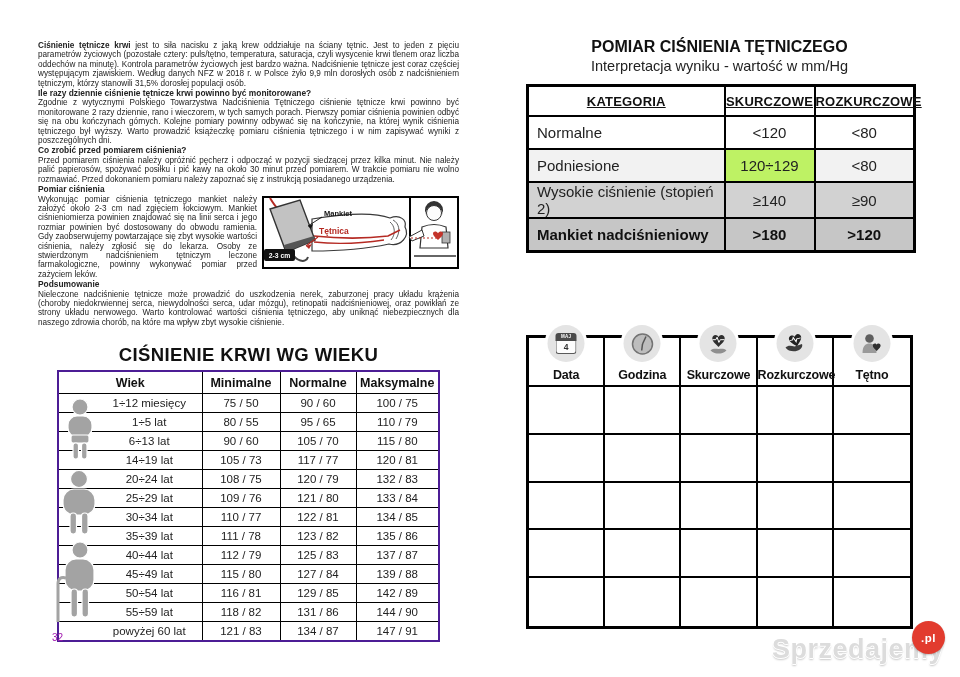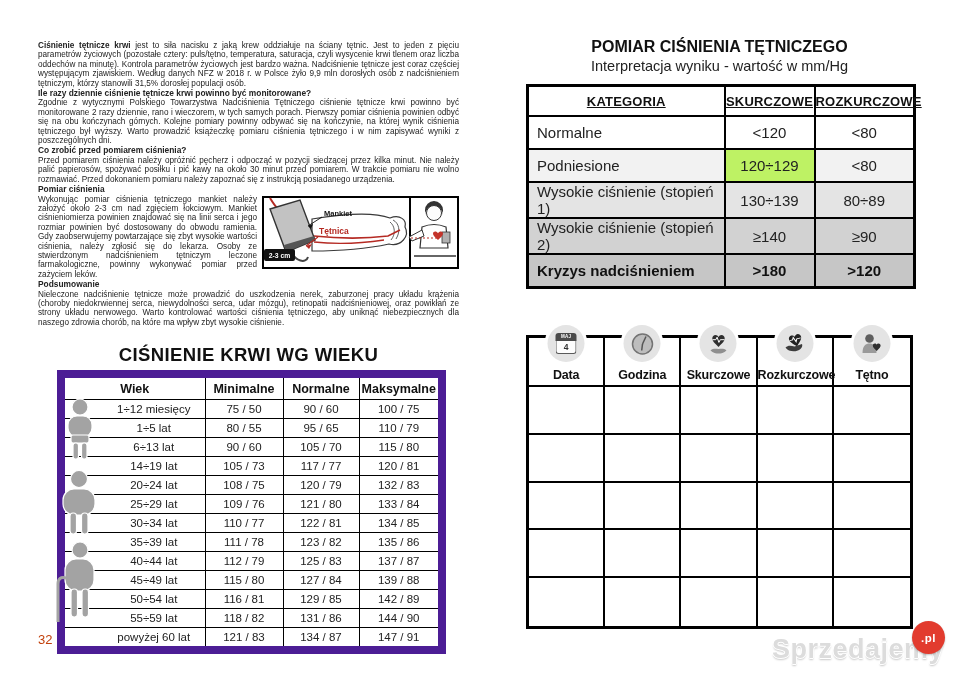--- a/index.html
+++ b/index.html
@@ -16,32 +16,32 @@
   
   .diagram{float:right;width:197px;height:73px;margin:1px 0 2px 5px;position:relative;}
   .diagram svg{display:block;}
 
   
   .age-title{position:absolute;left:38px;top:344px;width:421px;text-align:center;
              font-size:18.5px;font-weight:bold;letter-spacing:.4px;color:#111;}
 
   
   .age-table{position:absolute;left:57px;top:370px;width:381px;border-collapse:collapse;
-             table-layout:fixed;border:8px solid #4c1d95;}
+             table-layout:fixed;border:2px solid #4c1d95;}
   .age-table th{border:1px solid #000;font-size:12.5px;height:21px;padding:0;color:#111;}
   .age-table td{border:1px solid #000;font-size:11.5px;height:18px;padding:0;
                 text-align:center;color:#222;}
   .age-table td.agecol{padding-left:38px;}
   col.c-age{width:144px;} col.c-min{width:78px;} col.c-nor{width:76px;} col.c-max{width:83px;}
 
   .figure{position:absolute;z-index:3;}
   .figure svg path,.figure svg circle,.figure svg rect{fill:#a3a3a3;stroke:#fff;stroke-width:1.2;}
   .figure svg .cane{fill:none;stroke:#a3a3a3;stroke-width:3;}
 
-  .page-num{position:absolute;left:38px;top:632px;font-size:13px;color:#c2410c;}
+  .page-num{position:absolute;left:52px;top:632px;font-size:10px;color:#a21caf;}
 
   
   .rp-title{position:absolute;left:526px;top:38px;width:387px;text-align:center;
             font-size:16px;font-weight:bold;color:#111;}
   .rp-sub{position:absolute;left:526px;top:58px;width:387px;text-align:center;
           font-size:14.5px;color:#222;}
 
   .interp-table{position:absolute;left:526px;top:84px;width:387px;border-collapse:collapse;
                 table-layout:fixed;border:3px solid #000;}
   .interp-table th{border:2px solid #000;font-size:13px;height:28px;padding:0;
@@ -294,31 +294,26 @@
           <td class=" cat" style="background: rgb(255, 255, 255);">Normalne</td>
           <td class=" val" style="background: rgb(255, 255, 255);">&lt;120</td>
           <td class=" val" style="background: rgb(255, 255, 255);">&lt;80</td>
         </tr>
         <tr>
           <td class=" cat" style="background: rgb(242, 242, 242);">Podniesione</td>
           <td class=" val" style="background: #bef264;">120÷129</td>
           <td class=" val" style="background: rgb(242, 242, 242);">&lt;80</td>
         </tr>
         <tr>
-          <td class=" cat" style="background: rgb(228, 228, 228);">Wysokie ciśnienie (stopień 1)</td>
-          <td class=" val" style="background: rgb(228, 228, 228);">130÷139</td>
-          <td class=" val" style="background: rgb(228, 228, 228);">80÷89</td>
-        </tr>
-        <tr>
           <td class=" cat" style="background: rgb(210, 210, 210);">Wysokie ciśnienie (stopień 2)</td>
           <td class=" val" style="background: rgb(210, 210, 210);">≥140</td>
           <td class=" val" style="background: rgb(210, 210, 210);">≥90</td>
         </tr>
         <tr class="boldrow">
-          <td class=" cat" style="background: rgb(198, 198, 198);">Kryzys nadciśnieniem</td>
+          <td class=" cat" style="background: rgb(198, 198, 198);">Mankiet nadciśnieniowy</td>
           <td class=" val" style="background: rgb(198, 198, 198);">&gt;180</td>
           <td class=" val" style="background: rgb(198, 198, 198);">&gt;120</td>
         </tr>
       </tbody>
   </table>
 
   <div class="log-table">
 
     <div class="log-cell log-head">
       <div class="icon-circle">

